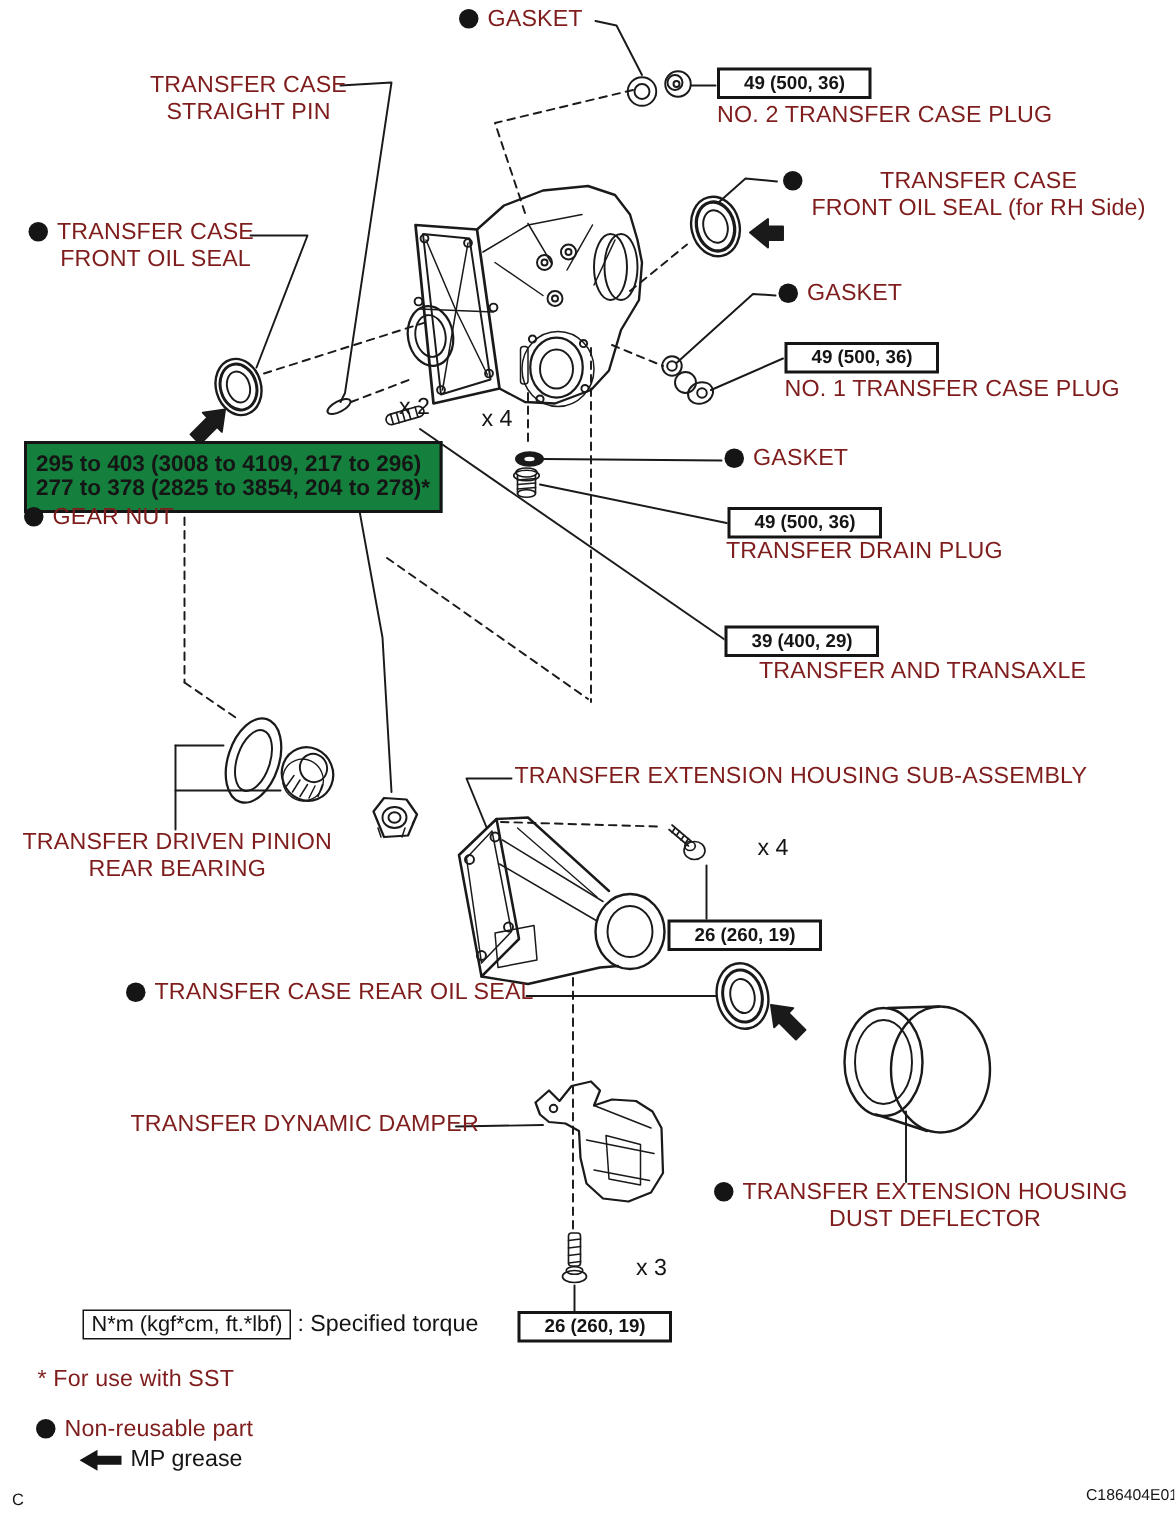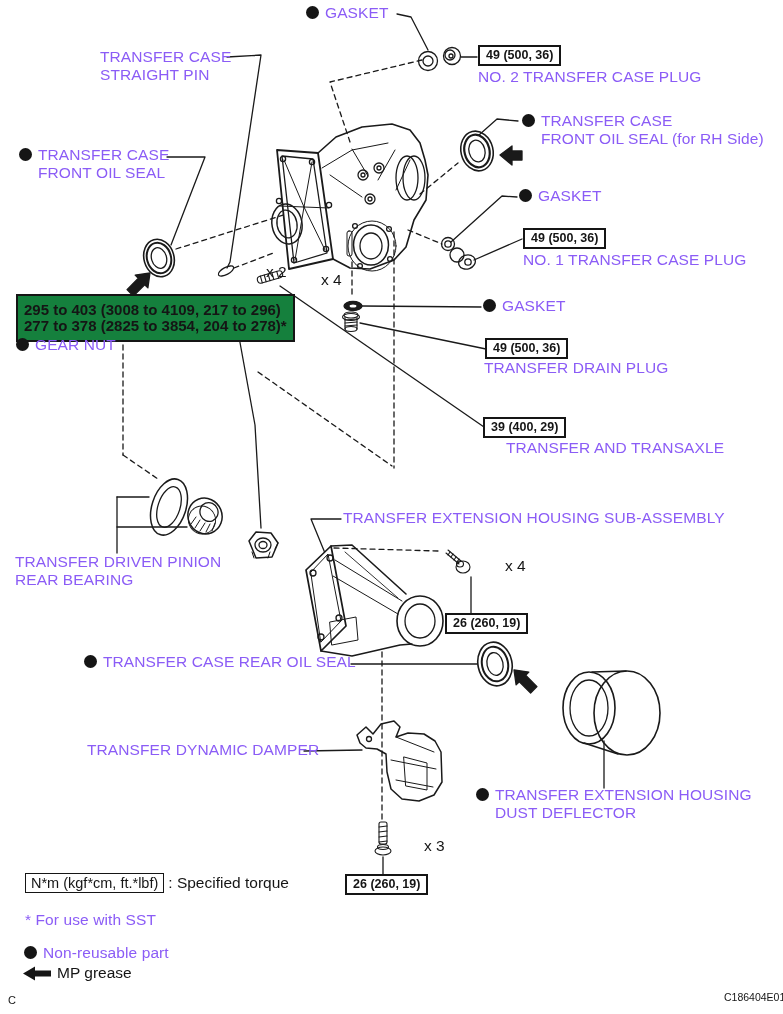--- a/index.html
+++ b/index.html
@@ -1,29 +1,29 @@
 <!DOCTYPE html>
 <html><head>
 <meta charset="utf-8">
 <style>
   html,body{margin:0;padding:0;background:#fff;}
   #page{position:relative;width:783px;height:1014px;background:#ffffff;overflow:hidden;
         font-family:"Liberation Sans","DejaVu Sans",sans-serif;color:#111;}
   #art{position:absolute;left:0;top:0;width:783px;height:1014px;}
-  .lbl{position:absolute;font-size:15.5px;line-height:17.5px;color:#8b5cf6;white-space:nowrap;
-       letter-spacing:0.1px;}
+  .lbl{position:absolute;font-size:15.5px;line-height:17.5px;color:#7f1d1d;white-space:nowrap;
+       letter-spacing:0.1px;text-align:center;}
   .bl{display:flex;align-items:flex-start;}
   .col{display:flex;flex-direction:column;}
   .bullet{width:13px;height:13px;border-radius:50%;background:#151515;display:inline-block;
           margin:2px 6px 0 0;flex:0 0 auto;}
   .tbox{position:absolute;border:2px solid #151515;background:#fff;font-weight:bold;
-        font-size:12.5px;line-height:15px;padding:1px 6px;white-space:nowrap;color:#151515;}
+        font-size:12.5px;line-height:15px;padding:1px 16px;white-space:nowrap;color:#151515;}
   .tbox2{position:absolute;border:2px solid #151515;background:#15803d;font-weight:bold;
         font-size:15px;line-height:16px;padding:6px 6px;white-space:nowrap;color:#151515;}
-  .legendrow{position:absolute;display:flex;align-items:center;white-space:nowrap;color:#151515;}
+  .legendrow{position:absolute;display:flex;align-items:center;white-space:nowrap;color:#151515;margin-left:30px;}
   .lbox{border:1.5px solid #151515;padding:1px 5px;font-size:14.5px;}
   .ltext{font-size:15.5px;margin-left:4px;}
   .small{position:absolute;font-size:11px;color:#151515;}
   .qty{position:absolute;font-size:15.5px;color:#151515;white-space:nowrap;margin-left:31px;}
 </style>
 </head>
 <body>
 
 <div id="page">
 

